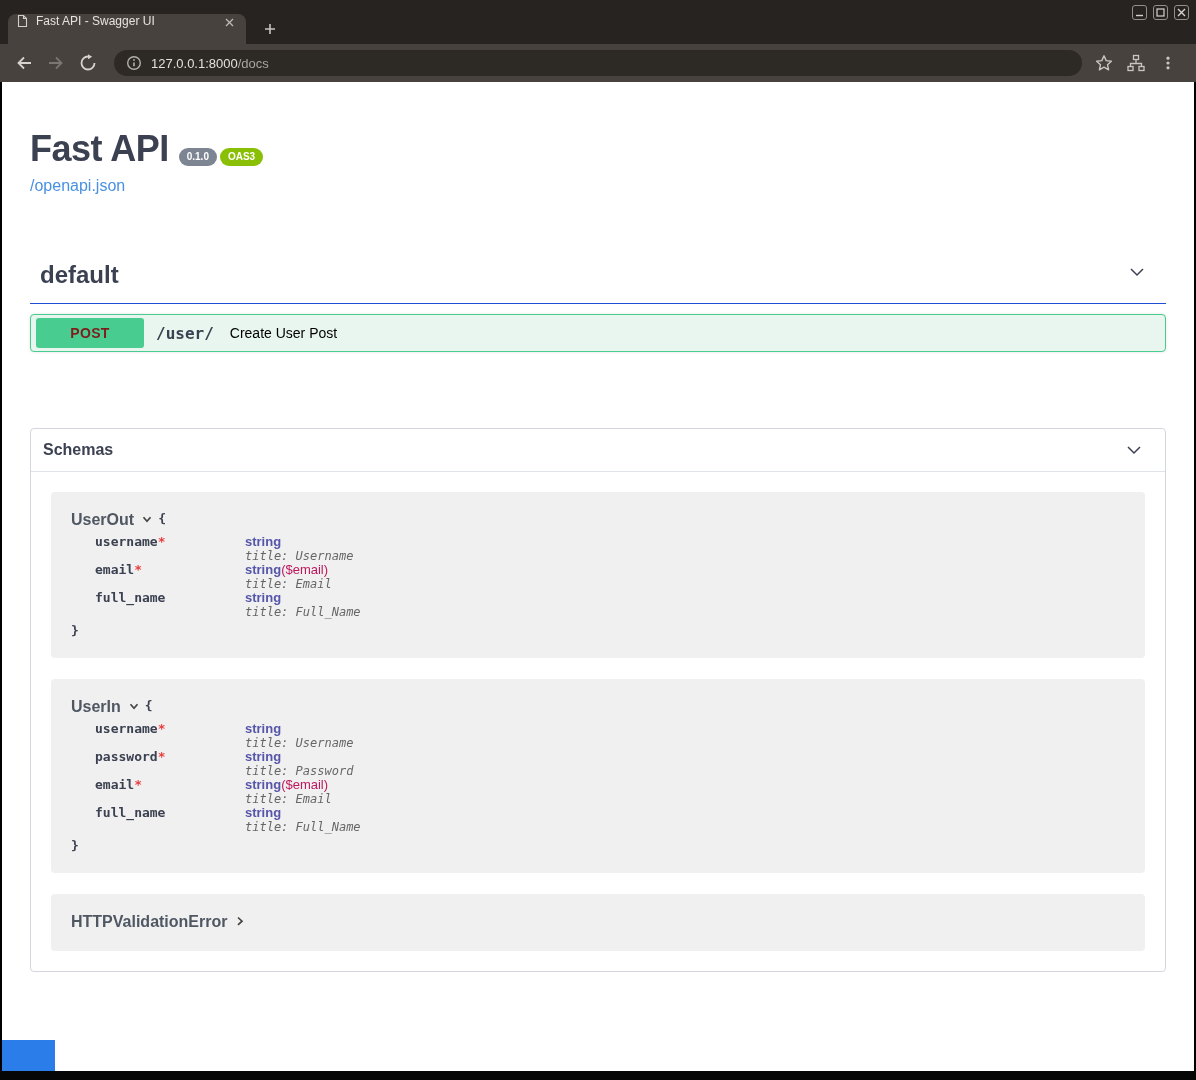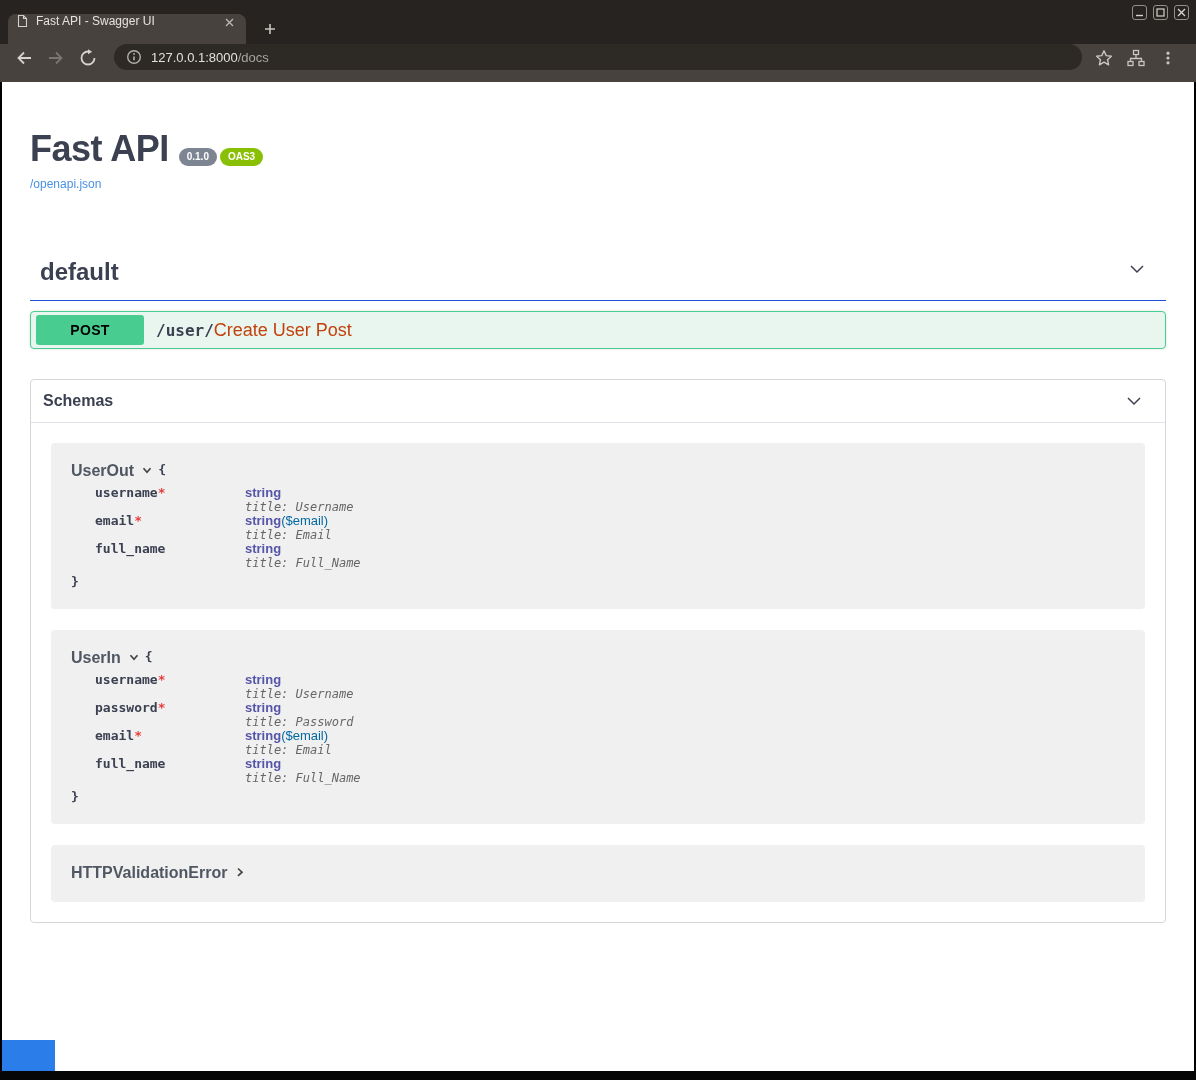--- a/index.html
+++ b/index.html
@@ -10,63 +10,63 @@
   
   .chrome-top { position:absolute; top:0; left:0; width:100%; height:44px; background:#262320; }
   .win-controls { position:absolute; top:5px; right:7px; display:flex; gap:6px; }
   .win-btn { width:15px; height:15px; border:1px solid #93908b; border-radius:3px; display:flex; align-items:center; justify-content:center; cursor:pointer; }
 
   .tab { position:absolute; left:8px; top:14px; width:238px; height:30px; background:#47423d; border-radius:8px 8px 0 0; display:flex; padding:0 9px; cursor:pointer; }
   .tab-title { flex:1; margin-left:8px; color:#e6e3df; font-size:12px; white-space:nowrap; overflow:hidden; }
   .tab-close { width:16px; height:16px; display:flex; align-items:center; justify-content:center; border-radius:50%; cursor:pointer; }
   .newtab { position:absolute; left:258px; top:17px; width:24px; height:24px; display:flex; align-items:center; justify-content:center; cursor:pointer; }
 
-  .toolbar { position:absolute; top:44px; left:0; width:100%; height:38px; background:#47423d; display:flex; align-items:flex-start; padding:0 10px; }
+  .toolbar { position:absolute; top:44px; left:0; width:100%; height:38px; background:#47423d; display:flex; align-items:center; padding:0 10px; }
   .nav-btn { width:28px; height:28px; display:flex; align-items:center; justify-content:center; border-radius:50%; margin-right:4px; flex:0 0 auto; cursor:pointer; }
   .urlbar { flex:1 1 auto; height:26px; background:#2d2a26; border-radius:13px; display:flex; align-items:center; padding:0 12px; margin:0 8px; min-width:0; cursor:text; }
   .url-text { margin-left:9px; font-size:13px; color:#e3e0dc; white-space:nowrap; }
   .url-rest { color:#a8a49e; }
 
   
   .page { position:absolute; top:82px; left:0; width:100%; bottom:9px; background:#fff; border-left:2px solid #000; border-right:2px solid #000; padding:0 28px; overflow:hidden; }
 
   .info { margin-top:48px; }
   .title-row { display:flex; align-items:flex-start; }
   .api-title { font-size:36px; font-weight:bold; color:#3b4151; line-height:38px; letter-spacing:-0.5px; }
   .badges { display:flex; gap:3px; margin-left:10px; margin-top:18px; }
   .badge { font-size:10px; font-weight:bold; color:#fff; padding:4px 8px; border-radius:10px; line-height:10px; }
   .badge-version { background:#7d8492; }
   .badge-oas { background:#89bf04; }
-  .spec-link { display:inline-block; margin-top:9px; font-size:12px; color:#4990e2; text-decoration:none; cursor:pointer; }
+  .spec-link { display:inline-block; margin-top:9px; font-size:16px; color:#4990e2; text-decoration:none; cursor:pointer; }
 
   .tag-row { margin-top:54px; display:flex; align-items:flex-start; justify-content:space-between; padding:12px 18px 14px 10px; border-bottom:1px solid #1d4ed8; cursor:pointer; }
   .tag-name { font-size:24px; font-weight:bold; color:#3b4151; }
 
   .opblock { margin-top:10px; height:38px; display:flex; align-items:center; border:1px solid #49cc90; border-radius:4px; background:#e8f6ef; padding:0 5px; box-shadow:0 0 3px rgba(0,0,0,.12); cursor:pointer; }
-  .op-method { width:108px; padding:7px 0; text-align:center; background:#49cc90; border-radius:3px; color:#000000; font-size:14px; font-weight:bold; letter-spacing:.3px; }
+  .op-method { width:108px; padding:7px 0; text-align:center; background:#49cc90; border-radius:3px; color:#7f1d1d; font-size:14px; font-weight:bold; letter-spacing:.3px; }
   .op-path { margin-left:12px; font-family:"DejaVu Sans Mono",monospace; font-size:16px; font-weight:bold; color:#3b4151; }
-  .op-summary { font-size:18px; color:#c2410c; }
-
-  .models { margin-top:30px; margin-bottom:40px; border:1px solid #d3d7dc; border-radius:4px; background:#fff; }
+  .op-summary { margin-left:16px; font-size:14px; color:#000000; }
+
+  .models { margin-top:76px; margin-bottom:40px; border:1px solid #d3d7dc; border-radius:4px; background:#fff; }
   .models-header { display:flex; align-items:center; justify-content:space-between; padding:10px 20px 10px 12px; border-bottom:1px solid #e0e3e7; cursor:pointer; }
   .models-title { font-size:16px; font-weight:bold; color:#3b4151; }
   .models-body { padding:20px; }
   .model-card { background:#f0f0f0; border-radius:4px; padding:19px 20px 20px; margin-bottom:21px; }
   .model-card:last-child { margin-bottom:0; }
   .model-head { display:flex; align-items:flex-start; cursor:pointer; }
   .model-name { font-size:16px; font-weight:bold; color:#4f5763; }
   .model-head .chev { display:inline-flex; margin:2px 5px 0 7px; }
   .brace { font-family:"DejaVu Sans Mono",monospace; font-size:13px; font-weight:bold; color:#3b4151; }
   .props { margin:6px 0 0 24px; }
   .prop-row { display:flex; }
   .prop-name { width:150px; flex:0 0 150px; font-family:"DejaVu Sans Mono",monospace; font-size:13px; font-weight:bold; color:#3b4151; line-height:14px; }
   .star { color:#e93e3e; }
   .type-line { font-family:Liberation Sans, sans-serif; font-size:13px; line-height:14px; }
   .prop-type { color:#5555aa; font-weight:bold; }
-  .prop-format { color:#0369a1; }
+  .prop-format { color:#be185d; }
   .prop-title { font-family:"DejaVu Sans Mono",monospace; font-size:12px; font-style:italic; color:#666; line-height:14px; }
   .close-brace { margin-top:4px; }
 
   
   .blue-frag { position:absolute; left:2px; bottom:9px; width:53px; height:31px; background:#2b7de9; }
   .bottom-strip { position:absolute; left:0; bottom:0; width:100%; height:9px; background:#060606; }
 </style>
 </head>
 <body>
 

